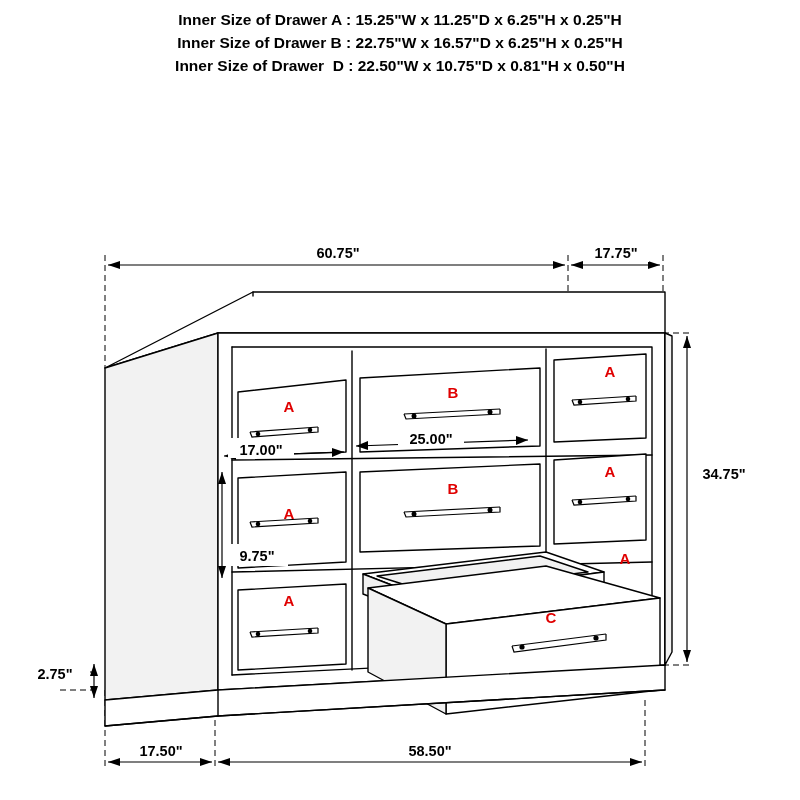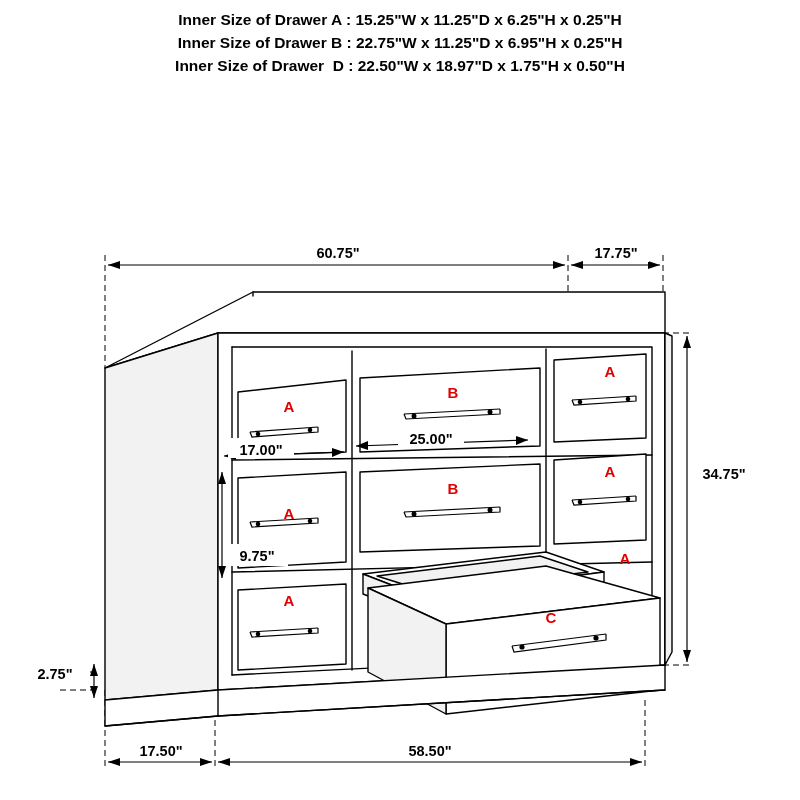--- a/index.html
+++ b/index.html
@@ -88,22 +88,22 @@
     fill: none;
   }
 </style>
 </head>
 <body>
 
 <div id="stage">
 
   <div class="spec-list">
     <div class="spec-line">Inner Size of Drawer A : 15.25"W x 11.25"D x 6.25"H x 0.25"H</div>
-    <div class="spec-line">Inner Size of Drawer B : 22.75"W x 11.25"D x 6.95"H x 0.25"H</div>
-    <div class="spec-line">Inner Size of Drawer  D : 22.50"W x 18.97"D x 1.75"H x 0.50"H</div>
+    <div class="spec-line">Inner Size of Drawer B : 22.75"W x 16.57"D x 6.25"H x 0.25"H</div>
+    <div class="spec-line">Inner Size of Drawer  D : 22.50"W x 10.75"D x 0.81"H x 0.50"H</div>
   </div>
 
   <svg class="diagram" viewBox="0 0 800 800">
 
     <g>
       <line class="ext" x1="105" y1="255" x2="105" y2="368"></line>
       <line class="ext" x1="568" y1="255" x2="568" y2="300"></line>
       <line class="ext" x1="663" y1="255" x2="663" y2="340"></line>
       <line class="ext" x1="663" y1="333" x2="690" y2="333"></line>
       <line class="ext" x1="663" y1="665" x2="690" y2="665"></line>

